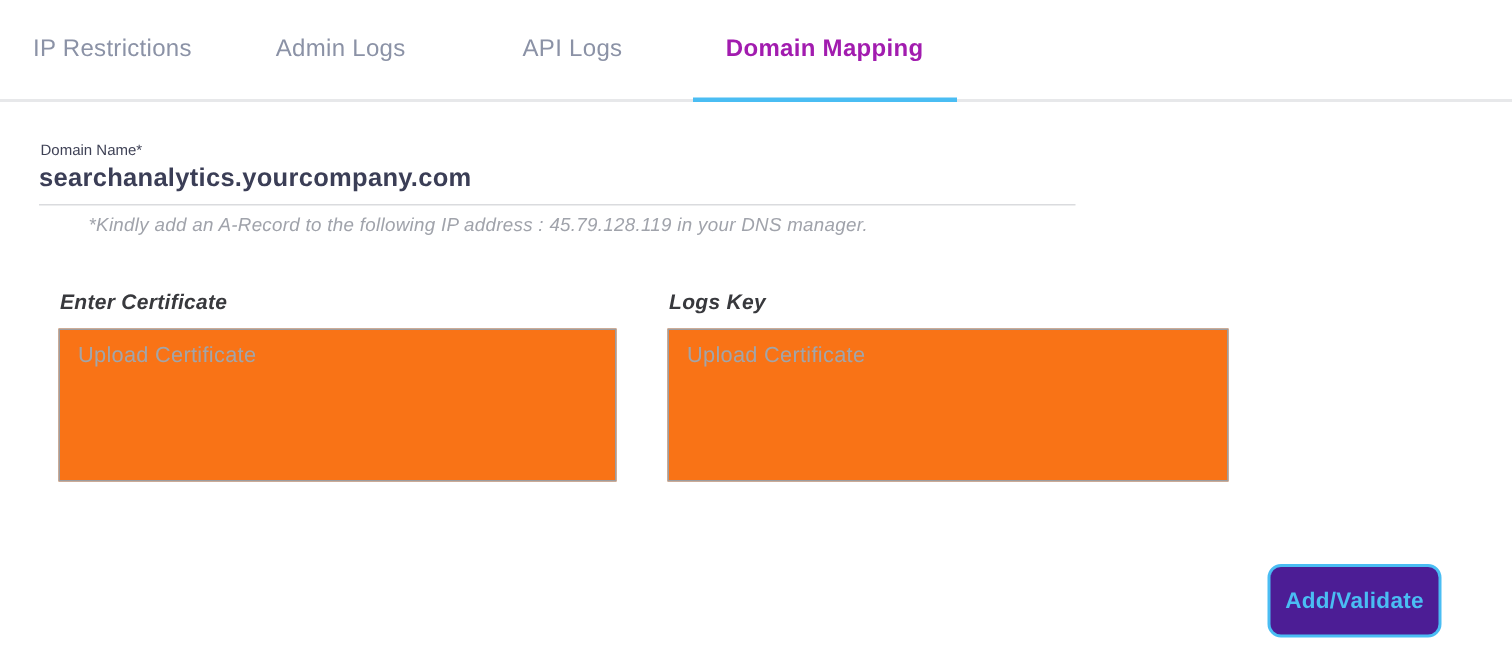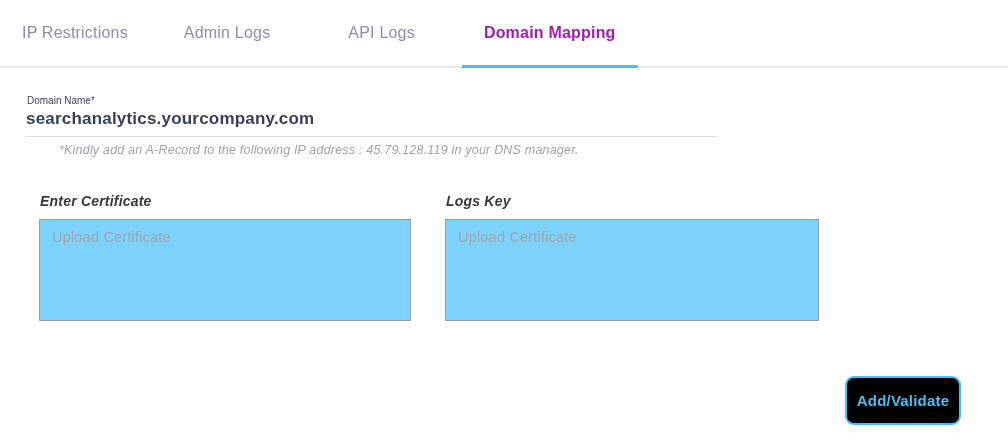--- a/index.html
+++ b/index.html
@@ -68,38 +68,38 @@
     letter-spacing: 0.2px;
     font-style: italic;
   }
   .cert-label.left  { left: 40px; }
   .cert-label.right { left: 446px; }
 
   textarea.upload-box {
     position: absolute; top: 219px;
     height: 102px;
     border: 1px solid #9b9da1;
-    background: #7dd3fc;
+    background: #f97316;
     resize: none;
     font-family: "Liberation Sans", sans-serif;
     font-size: 14.5px;
     color: #3b3e56;
     padding: 9px 12px;
     outline: none;
     border-radius: 0;
   }
   textarea.upload-box::placeholder { color: #a2a5aa; opacity: 1; letter-spacing: 0.2px; }
   #certificate-box { left: 39px;  width: 372px; }
   #key-box         { left: 445px; width: 374px; }
 
   
   .submit-btn {
     position: absolute; left: 845px; top: 376px;
     width: 116px; height: 49px;
-    background: #000000;
+    background: #4c1d95;
     border: 2px solid #4abdf3;
     border-radius: 9px;
     color: #4abdf3;
     font-family: "Liberation Sans", sans-serif;
     font-size: 15px; font-weight: 700;
     letter-spacing: 0.2px;
     cursor: pointer;
   }
 </style>
 </head>

